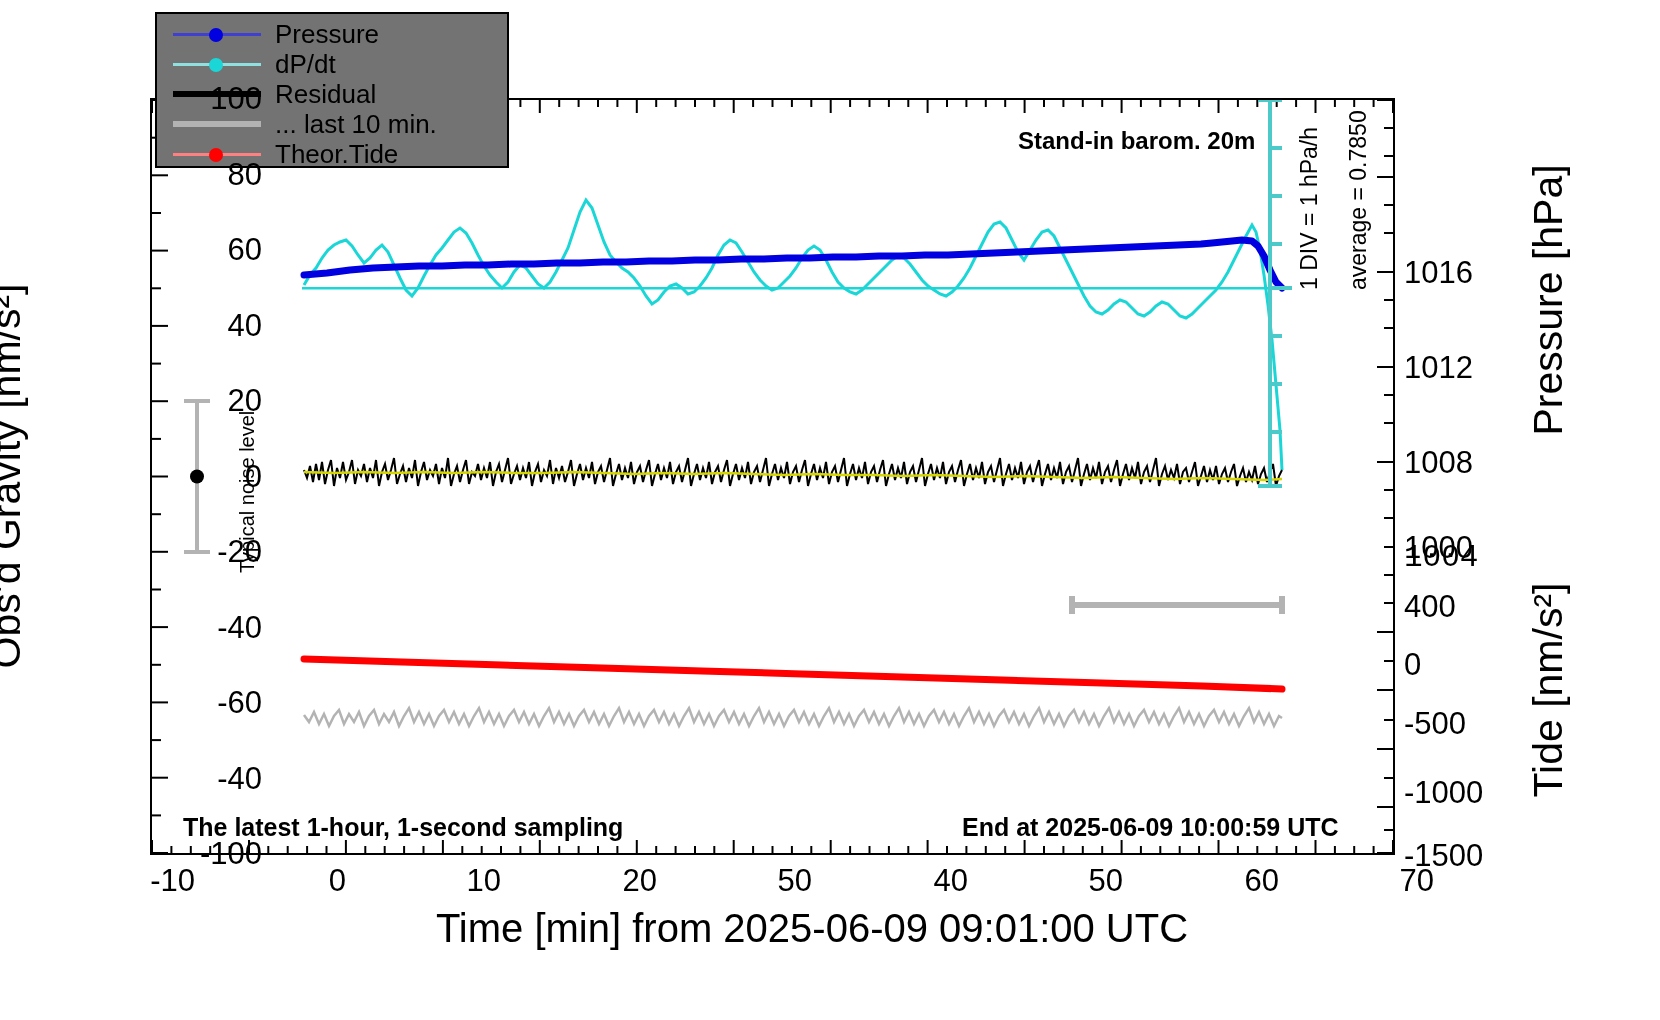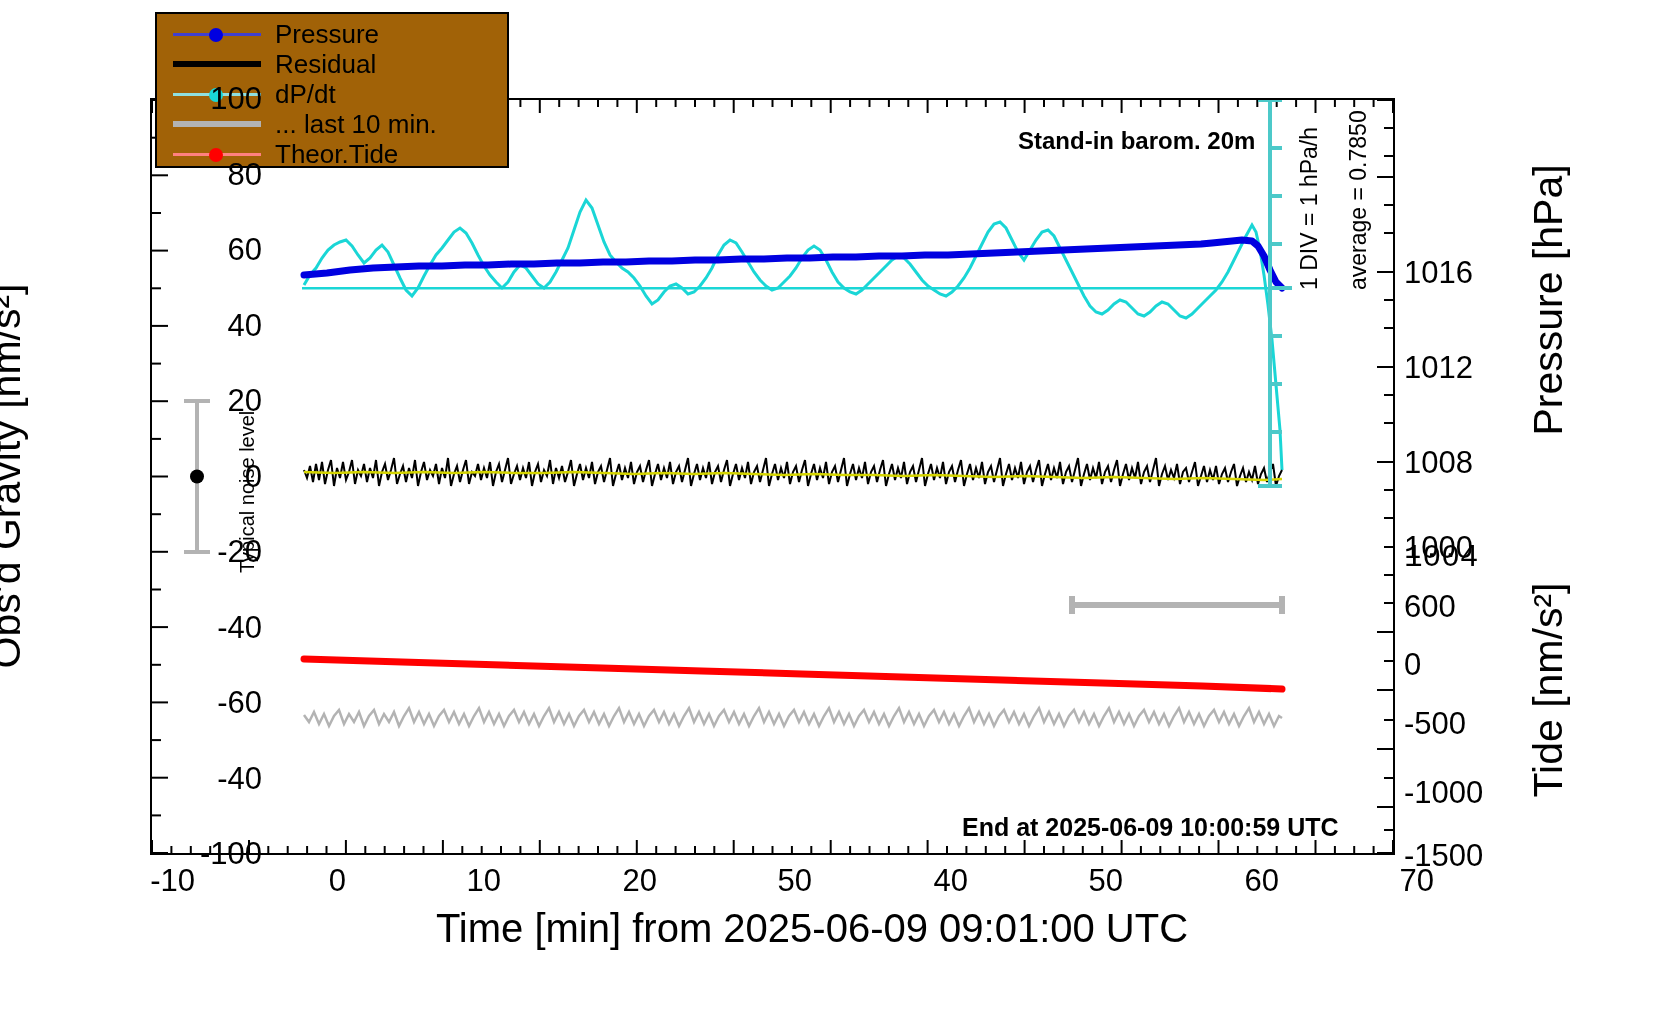--- a/index.html
+++ b/index.html
@@ -6,21 +6,21 @@
   body{width:1660px;height:1020px;font-family:"Liberation Sans",sans-serif;overflow:hidden;}
   #root{position:relative;width:1660px;height:1020px;background:#fff;}
   .abs{position:absolute;}
   .plot-frame{position:absolute;left:150px;top:98px;width:1245px;height:757px;border:2px solid #000;box-sizing:border-box;background:transparent;}
   .ytick-left{position:absolute;right:1398px;text-align:right;font-size:31px;color:#000;white-space:nowrap;}
   .xtick{position:absolute;text-align:right;font-size:31px;color:#000;width:90px;}
   .rtick{position:absolute;text-align:left;font-size:31px;color:#000;white-space:nowrap;}
   .xlabel{position:absolute;left:0;width:1624px;text-align:center;font-size:40px;color:#000;}
   .title{position:absolute;font-weight:bold;font-size:29px;color:#000;white-space:nowrap;}
   .ann{position:absolute;font-weight:bold;font-size:24px;color:#000;white-space:nowrap;}
-  .legend{position:absolute;left:155px;top:12px;width:354px;height:156px;border:2px solid #000;background:#a16207;box-sizing:border-box;padding:6px 0 0 0;}
+  .legend{position:absolute;left:155px;top:12px;width:354px;height:156px;border:2px solid #000;background:#737373;box-sizing:border-box;padding:6px 0 0 0;}
   .legend-row{display:flex;align-items:center;height:29px;margin:0 0 1px 0;}
   .legend-key{width:118px;position:relative;height:29px;flex:0 0 118px;}
   .legend-line{position:absolute;left:16px;top:13px;width:88px;height:3px;}
   .legend-line.thick{height:6px;top:11px;}
   .legend-dot{position:absolute;left:52px;top:8px;width:14px;height:14px;border-radius:50%;}
   .legend-text{font-size:26px;color:#000;white-space:nowrap;}
   svg{display:block;}
 </style>
 </head>
 <body>
@@ -341,30 +341,30 @@
 <div class="legend">
   <div class="legend-row">
     <span class="legend-key">
       <span class="legend-line" style="background:#4040d0;"></span>
       <span class="legend-dot" style="background:#0000e0;"></span>
     </span>
     <span class="legend-text">Pressure</span>
   </div>
   <div class="legend-row">
     <span class="legend-key">
-      <span class="legend-line thick" style="background:#000000;"></span>
-    </span>
-    <span class="legend-text">Residual</span>
-  </div>
-  <div class="legend-row">
-    <span class="legend-key">
       <span class="legend-line" style="background:#8fe0e0;"></span>
       <span class="legend-dot" style="background:#1ad6d6;"></span>
     </span>
     <span class="legend-text">dP/dt</span>
+  </div>
+  <div class="legend-row">
+    <span class="legend-key">
+      <span class="legend-line thick" style="background:#000000;"></span>
+    </span>
+    <span class="legend-text">Residual</span>
   </div>
   <div class="legend-row">
     <span class="legend-key">
       <span class="legend-line thick" style="background:#b3b3b3;"></span>
     </span>
     <span class="legend-text">... last 10 min.</span>
   </div>
   <div class="legend-row">
     <span class="legend-key">
       <span class="legend-line" style="background:#ff8080;"></span>
@@ -405,21 +405,21 @@
 <div class="rtick" style="left:1404px;top:255px;">1016</div>
 <div class="rtick" style="left:1404px;top:350px;">1012</div>
 <div class="rtick" style="left:1404px;top:445px;">1008</div>
 <div class="rtick" style="left:1404px;top:540px;font-family:Liberation Mono, monospace;">1004</div>
 
 <div class="abs" style="left:1548px;top:300px;transform:translate(-50%,-50%) rotate(-90deg);transform-origin:center center;width:420px;text-align:center;font-size:41px;">
   <span>Pressure [hPa]</span>
 </div>
 
 <div class="rtick" style="left:1404px;top:530px;">1000</div>
-<div class="rtick" style="left:1404px;top:589px;">600</div>
+<div class="rtick" style="left:1404px;top:589px;">400</div>
 <div class="rtick" style="left:1404px;top:647px;">0</div>
 <div class="rtick" style="left:1404px;top:706px;">-500</div>
 <div class="rtick" style="left:1404px;top:775px;">-1000</div>
 <div class="rtick" style="left:1404px;top:838px;">-1500</div>
 
 <div class="abs" style="left:1548px;top:690px;transform:translate(-50%,-50%) rotate(-90deg);transform-origin:center center;width:350px;text-align:center;font-size:41px;">
   <span>Tide [nm/s²]</span>
 </div>
 
 <div class="ann" style="left:1018px;top:127px;">Stand-in barom. 20m</div>
@@ -429,16 +429,17 @@
 </div>
 
 <div class="abs" style="left:1345px;top:290px;transform:rotate(-90deg);transform-origin:left top;font-size:23px;white-space:nowrap;">
   <span>average = 0.7850</span>
 </div>
 
 <div class="abs" style="left:236px;top:573px;transform:rotate(-90deg);transform-origin:left top;font-size:20px;white-space:nowrap;">
   <span>Typical noise level</span>
 </div>
 
+<div class="ann" style="left:183px;top:813px;font-size:25px;">The latest 1-hour, 1-second sampling</div>
 
 <div class="ann" style="left:962px;top:813px;font-size:25px;">End at 2025-06-09 10:00:59 UTC</div>
 
 </div>
 
 </body></html>

